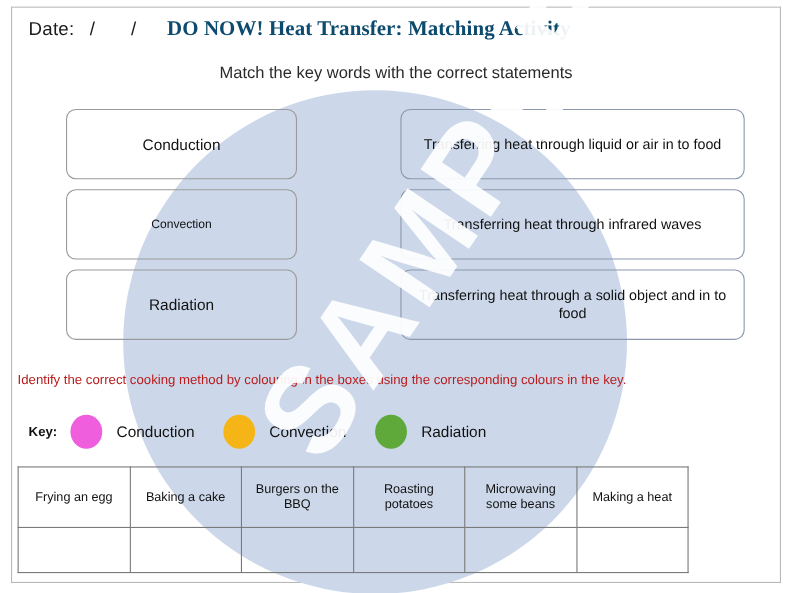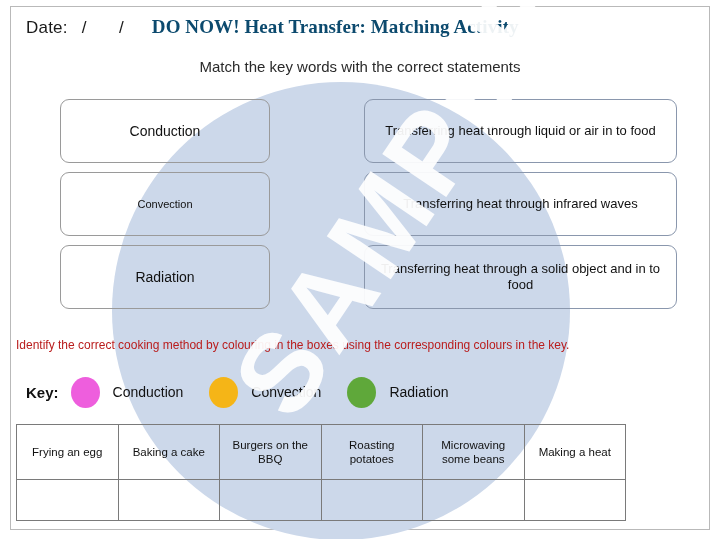--- a/index.html
+++ b/index.html
@@ -150,21 +150,21 @@
 
   .key-row {
     position: absolute;
     left: 26px;
     top: 375px;
     display: flex;
     align-items: center;
     height: 34px;
   }
   .key-label {
-    font-size: 15px;
+    font-size: 12px;
     font-weight: bold;
     color: #111111;
     margin-right: 12px;
   }
   .key-item {
     display: flex;
     align-items: center;
     margin-right: 26px;
   }
   .key-dot {

